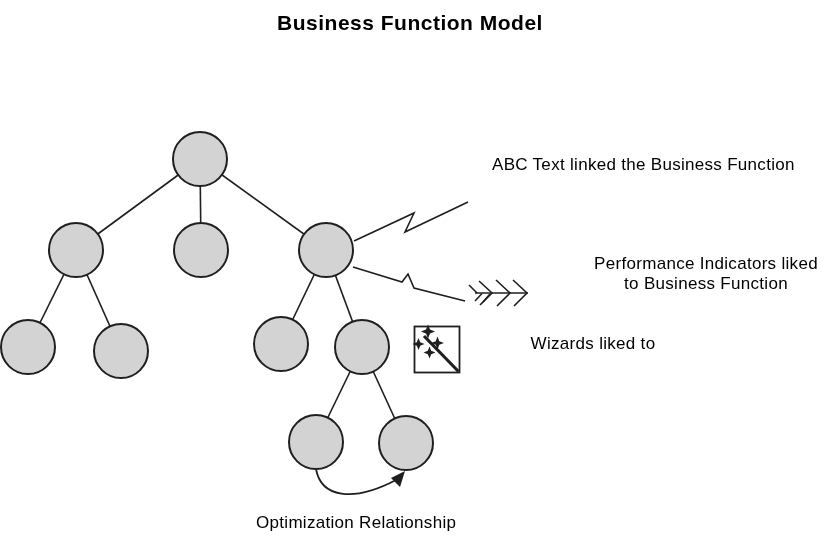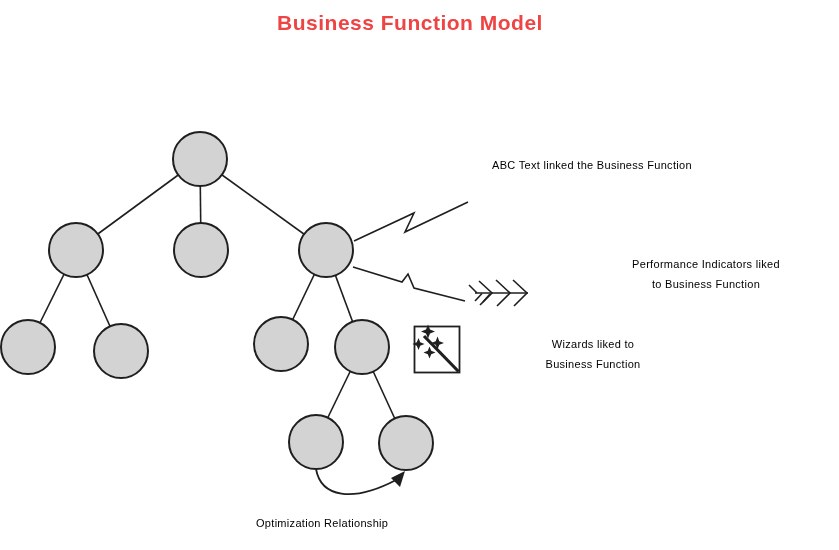--- a/index.html
+++ b/index.html
@@ -9,25 +9,25 @@
     background:#ffffff;
     overflow:hidden;
     font-family:"Liberation Sans","DejaVu Sans",sans-serif;
     color:#000000;
   }
   .canvas{position:absolute;left:0;top:0;}
   .title{
     position:absolute;left:0;top:11px;width:820px;
     text-align:center;
     font-size:21px;font-weight:bold;letter-spacing:0.5px;
-    color:#ef4444;
+    color:#000000;
   }
   .lbl{
     position:absolute;
-    font-size:11px;letter-spacing:0.3px;line-height:20px;
+    font-size:17px;letter-spacing:0.3px;line-height:20px;
     color:#000000;white-space:nowrap;
   }
   .lbl.centered{text-align:center;white-space:normal;}
   .abc{left:492px;top:155px;}
   .perf{left:556px;top:254px;width:300px;}
   .wiz{left:498px;top:334px;width:190px;}
   .variant{left:459px;top:434px;}
   .optim{left:256px;top:513px;}
 </style>
 </head>
@@ -77,18 +77,17 @@
 
   <div class="lbl abc">ABC Text linked the Business Function</div>
 
   <div class="lbl centered perf">
     <div>Performance Indicators liked</div>
     <div>to Business Function</div>
   </div>
 
   <div class="lbl centered wiz">
     <div>Wizards liked to</div>
-    <div>Business Function</div>
   </div>
 
 
   <div class="lbl optim">Optimization Relationship</div>
 </div>
 
 </body></html>

